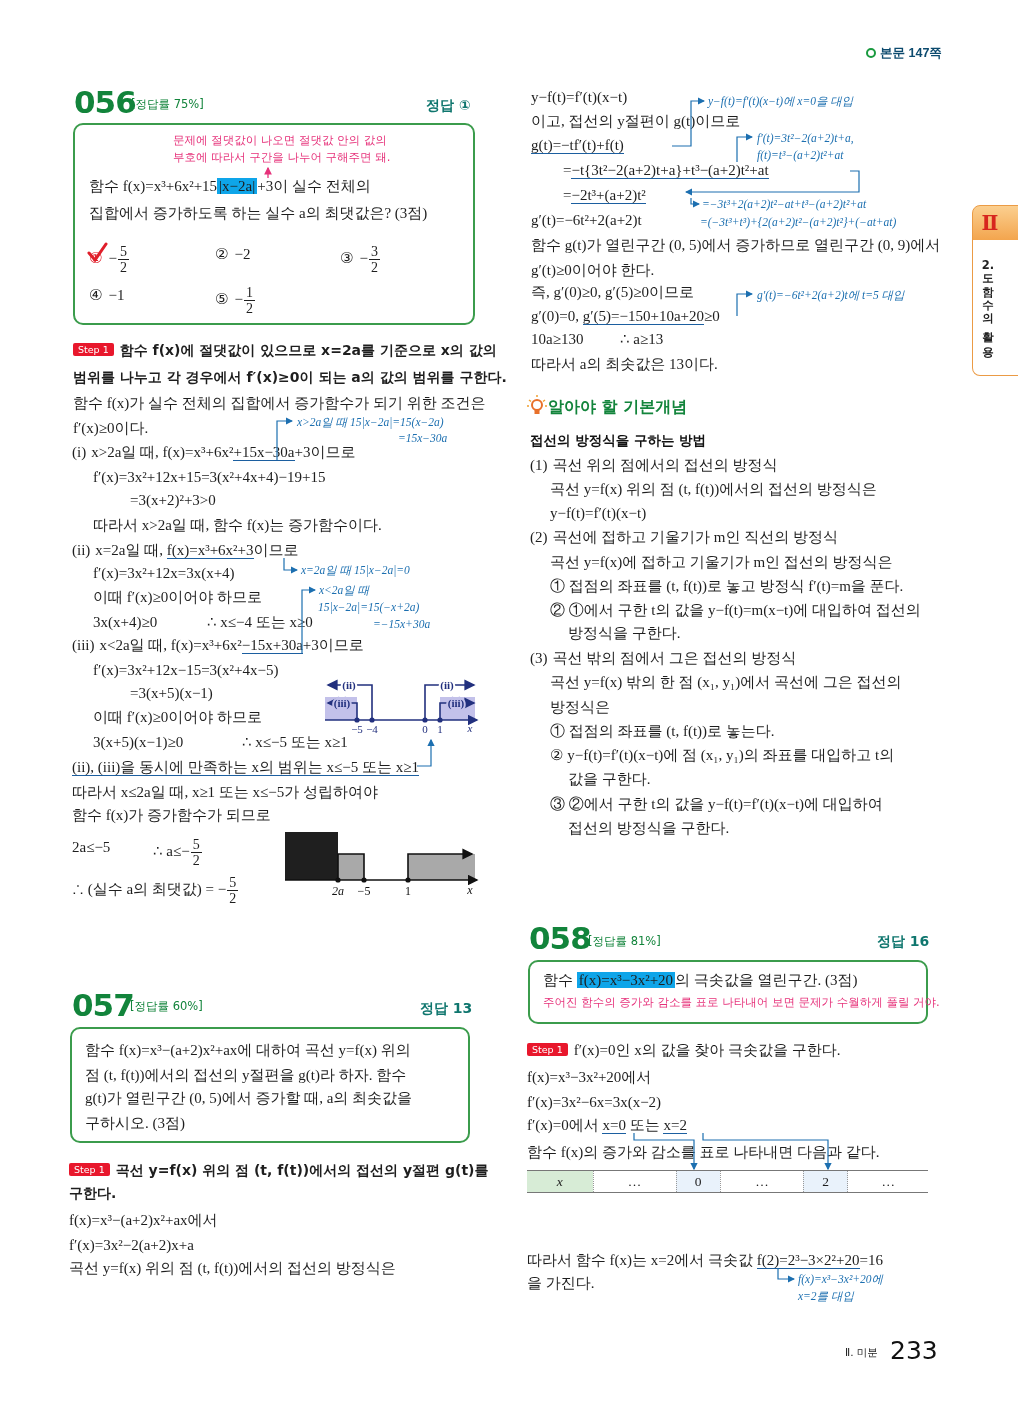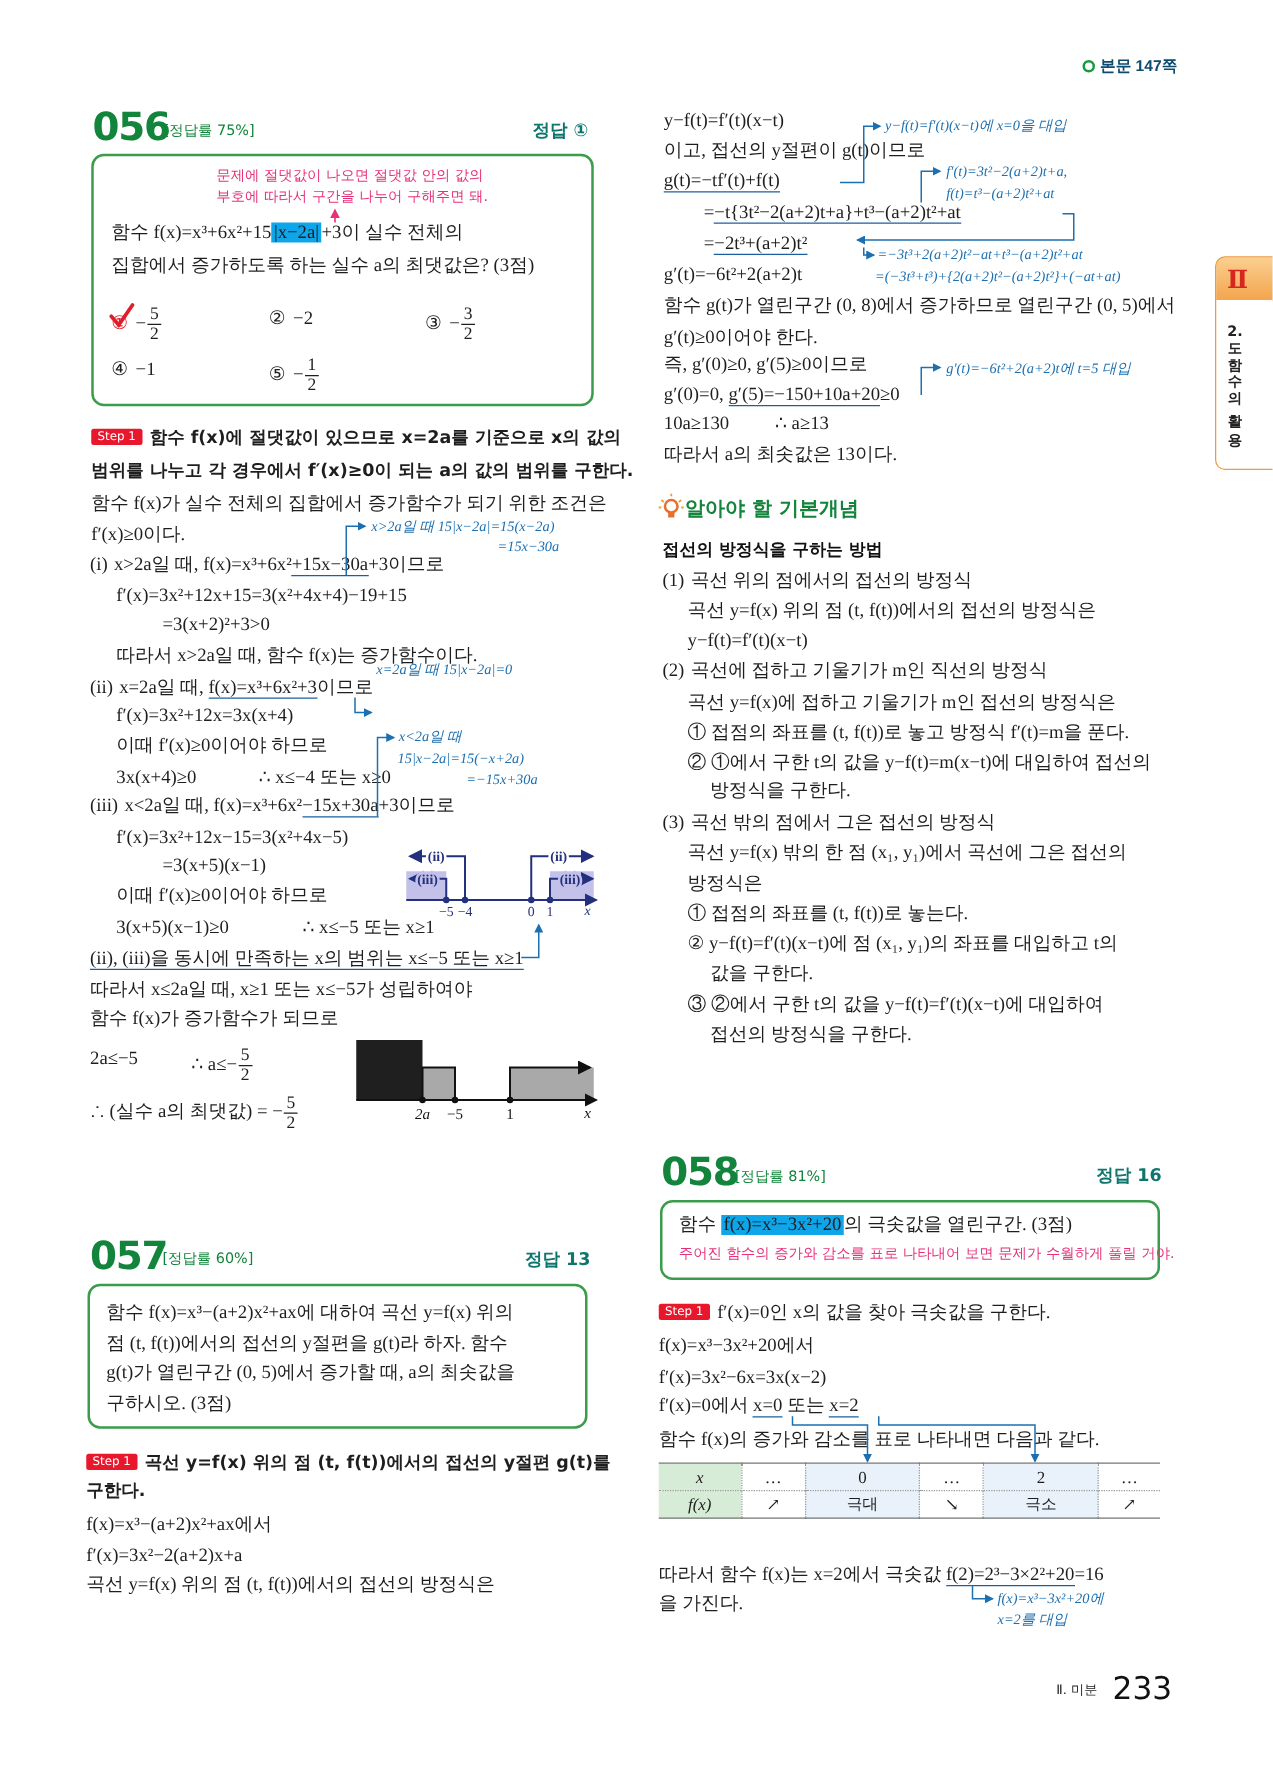--- a/index.html
+++ b/index.html
@@ -108,21 +108,21 @@
   <span class="lbl">(i)</span><span>x&gt;2a일 때, f(x)=x³+6x²</span><span class="ul">+15x−30a</span><span>+3이므로</span>
 </div>
 <div class="ln" style="left:93px;top:467px">f′(x)=3x²+12x+15=3(x²+4x+4)−19+15</div>
 <div class="ln" style="left:130px;top:490px">=3(x+2)²+3&gt;0</div>
 <div class="ln" style="left:93px;top:515px">따라서 x&gt;2a일 때, 함수 f(x)는 증가함수이다.</div>
 
 <div class="ln" style="left:72px;top:540px">
   <span class="lbl">(ii)</span><span>x=2a일 때, </span><span class="ul">f(x)=x³+6x²+3</span><span>이므로</span>
 </div>
 <div class="ln" style="left:93px;top:563px">f′(x)=3x²+12x=3x(x+4)</div>
-<div class="note" style="left:301px;top:529px">x=2a일 때 15|x−2a|=0</div>
+<div class="note" style="left:301px;top:563px">x=2a일 때 15|x−2a|=0</div>
 <div class="ln" style="left:93px;top:587px">이때 f′(x)≥0이어야 하므로</div>
 <div class="ln" style="left:93px;top:612px">3x(x+4)≥0</div>
 <div class="ln" style="left:207px;top:612px">∴ x≤−4 또는 x≥0</div>
 <div class="note" style="left:319px;top:583px">x&lt;2a일 때</div>
 <div class="note" style="left:318px;top:600px">15|x−2a|=15(−x+2a)</div>
 <div class="note" style="left:373px;top:617px">=−15x+30a</div>
 
 <div class="ln" style="left:72px;top:635px">
   <span class="lbl">(iii)</span><span>x&lt;2a일 때, f(x)=x³+6x²</span><span class="ul">−15x+30a</span><span>+3이므로</span>
 </div>
@@ -169,21 +169,21 @@
 <div class="note" style="left:708px;top:94px">y−f(t)=f′(t)(x−t)에 x=0을 대입</div>
 <div class="ln" style="left:531px;top:111px">이고, 접선의 y절편이 g(t)이므로</div>
 <div class="ln" style="left:531px;top:135px"><span class="ul">g(t)=−tf′(t)+f(t)</span></div>
 <div class="note" style="left:757px;top:131px">f′(t)=3t²−2(a+2)t+a,</div>
 <div class="note" style="left:757px;top:148px">f(t)=t³−(a+2)t²+at</div>
 <div class="ln" style="left:563px;top:160px"><span>=</span><span class="ul">−t{3t²−2(a+2)t+a}+t³−(a+2)t²+at</span></div>
 <div class="ln" style="left:563px;top:185px"><span>=</span><span class="ul">−2t³+(a+2)t²</span></div>
 <div class="note" style="left:702px;top:197px">=−3t³+2(a+2)t²−at+t³−(a+2)t²+at</div>
 <div class="note" style="left:700px;top:215px">=(−3t³+t³)+{2(a+2)t²−(a+2)t²}+(−at+at)</div>
 <div class="ln" style="left:531px;top:210px">g′(t)=−6t²+2(a+2)t</div>
-<div class="ln" style="left:531px;top:235px">함수 g(t)가 열린구간 (0, 8)에서 증가하므로 열린구간 (0, 5)에서</div>
+<div class="ln" style="left:531px;top:235px">함수 g(t)가 열린구간 (0, 5)에서 증가하므로 열린구간 (0, 9)에서</div>
 <div class="ln" style="left:531px;top:260px">g′(t)≥0이어야 한다.</div>
 <div class="ln" style="left:531px;top:282px">즉, g′(0)≥0, g′(5)≥0이므로</div>
 <div class="note" style="left:757px;top:288px">g′(t)=−6t²+2(a+2)t에 t=5 대입</div>
 <div class="ln" style="left:531px;top:306px"><span>g′(0)=0, </span><span class="ul">g′(5)=−150+10a+20</span><span>≥0</span></div>
 <div class="ln" style="left:531px;top:329px">10a≥130</div>
 <div class="ln" style="left:620px;top:329px">∴ a≥13</div>
 <div class="ln" style="left:531px;top:354px">따라서 a의 최솟값은 13이다.</div>
 
 <div class="ctitle" style="left:548px;top:397px">알아야 할 기본개념</div>
 <div class="csub" style="left:530px;top:431px">접선의 방정식을 구하는 방법</div>
@@ -219,28 +219,20 @@
 
 <table class="tbl" style="left:527px;top:1170px">
   <tbody>
       <tr>
     <th>x</th>
     <td>…</td>
     <td class="hi">0</td>
     <td>…</td>
     <td class="hi">2</td>
     <td>…</td>
-  </tr>
-  <tr>
-    <th>f(x)</th>
-    <td>↗</td>
-    <td class="hi kr">극대</td>
-    <td>↘</td>
-    <td class="hi kr">극소</td>
-    <td>↗</td>
   </tr>
 </tbody>
   </table>
 
 <div class="ln" style="left:527px;top:1250px"><span>따라서 함수 f(x)는 x=2에서 극솟값 </span><span class="ul">f(2)=2³−3×2²+20</span><span>=16</span></div>
 <div class="ln" style="left:527px;top:1273px">을 가진다.</div>
 <div class="note" style="left:798px;top:1272px">f(x)=x³−3x²+20에</div>
 <div class="note" style="left:798px;top:1289px">x=2를 대입</div>
 
 <div class="foot-ch" style="left:845px;top:1345px">Ⅱ. 미분</div>

